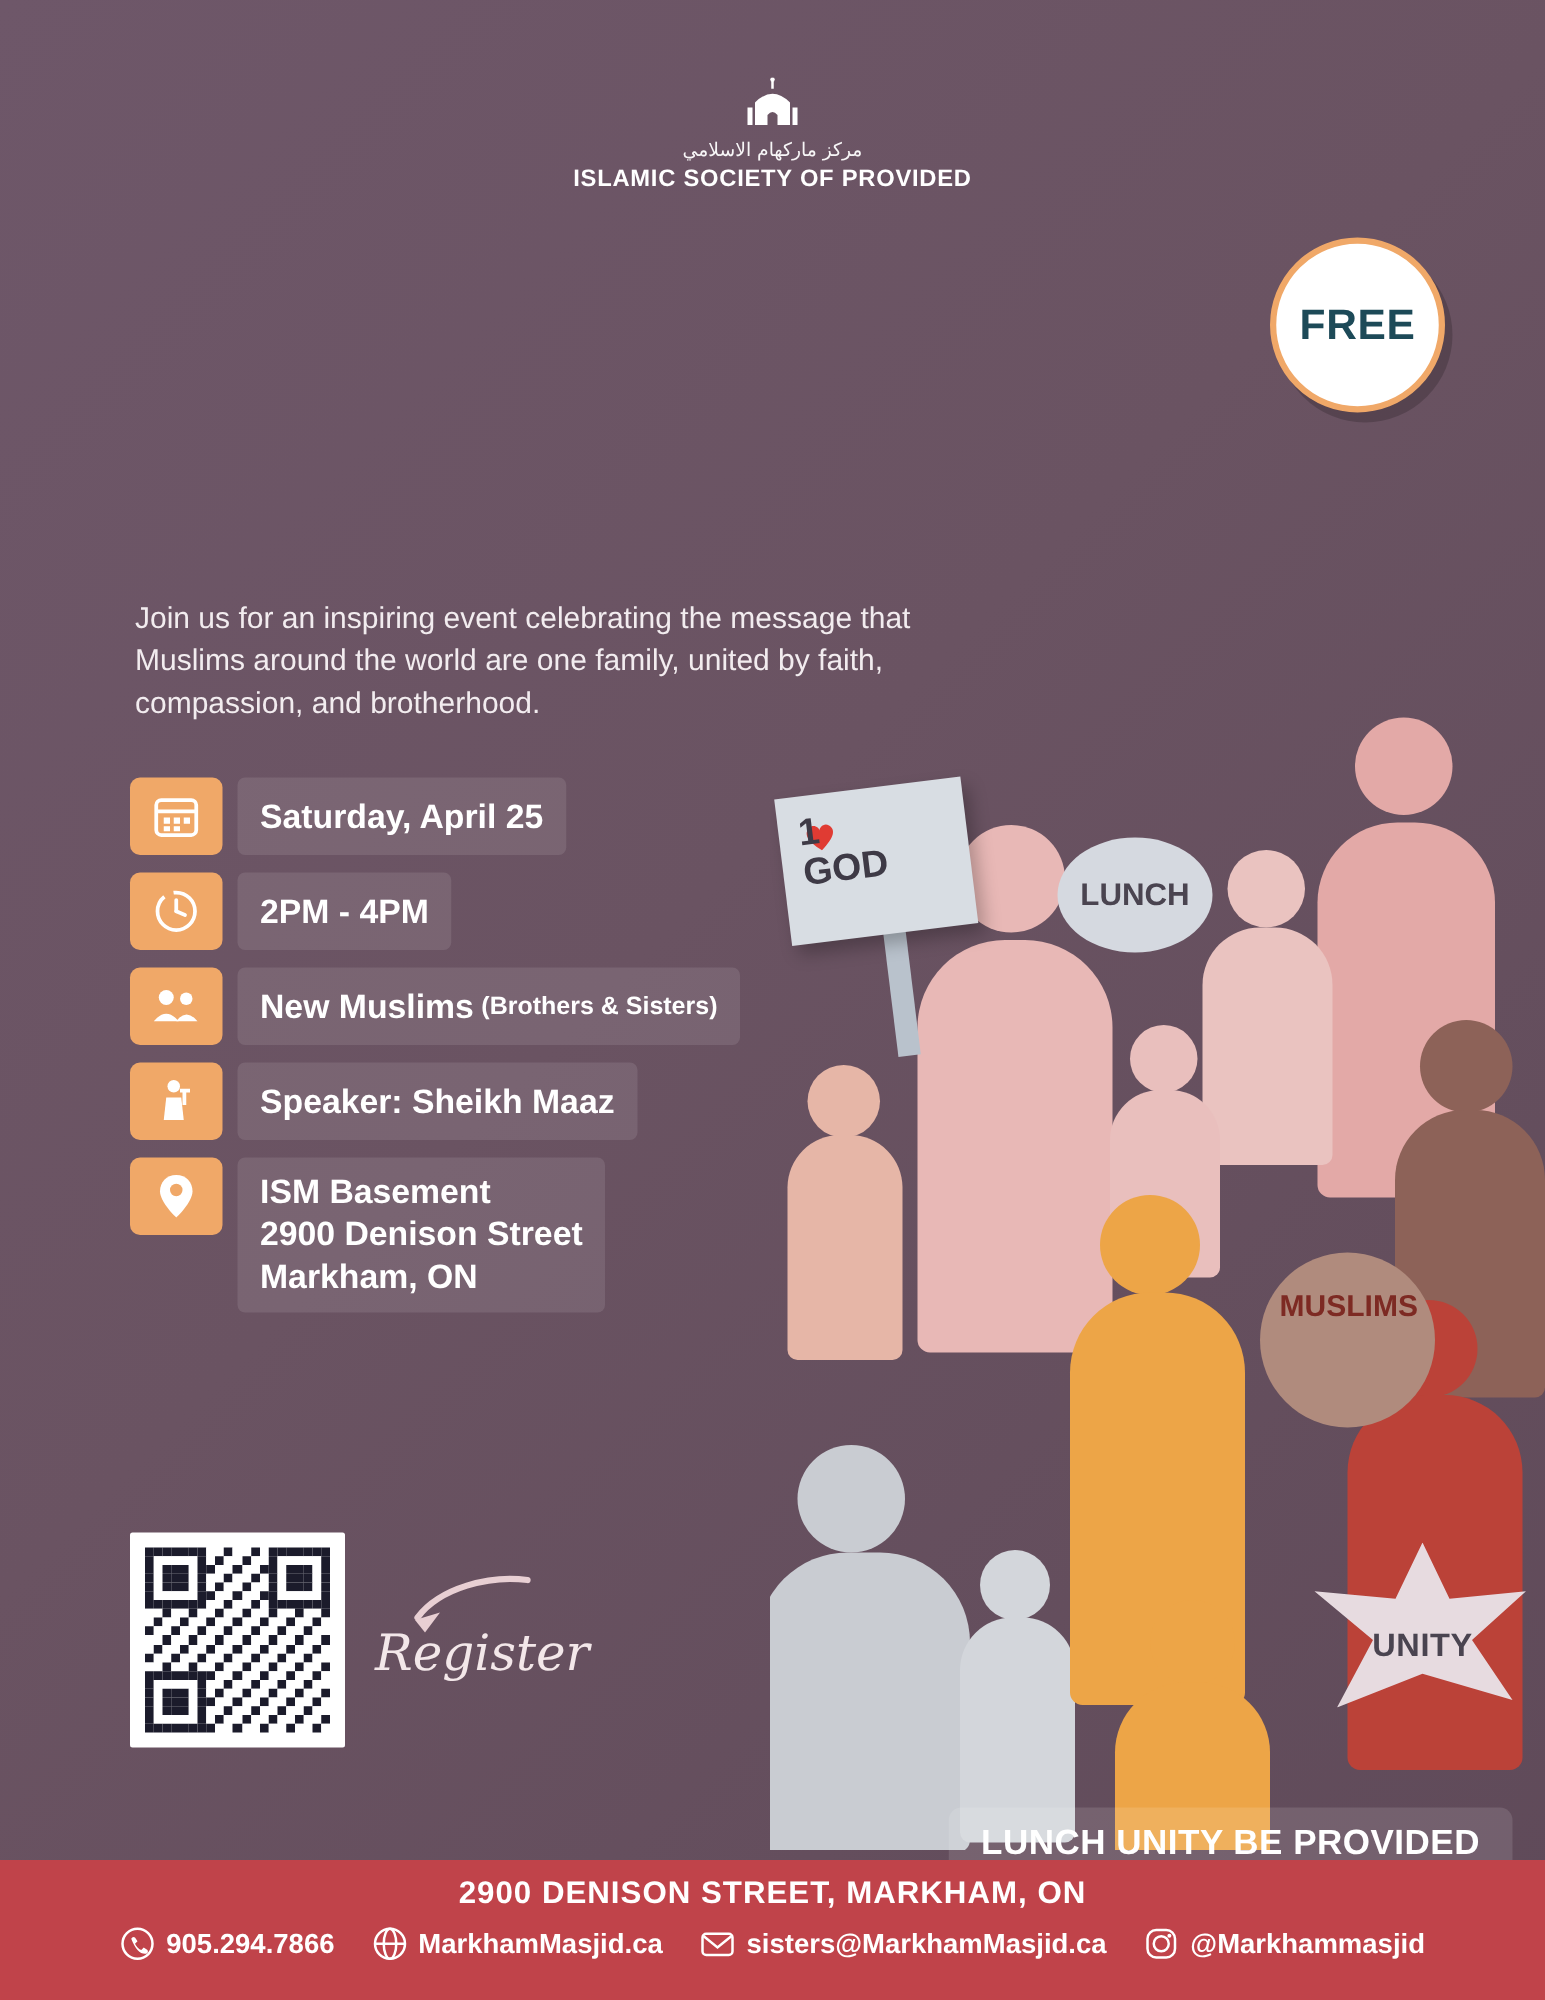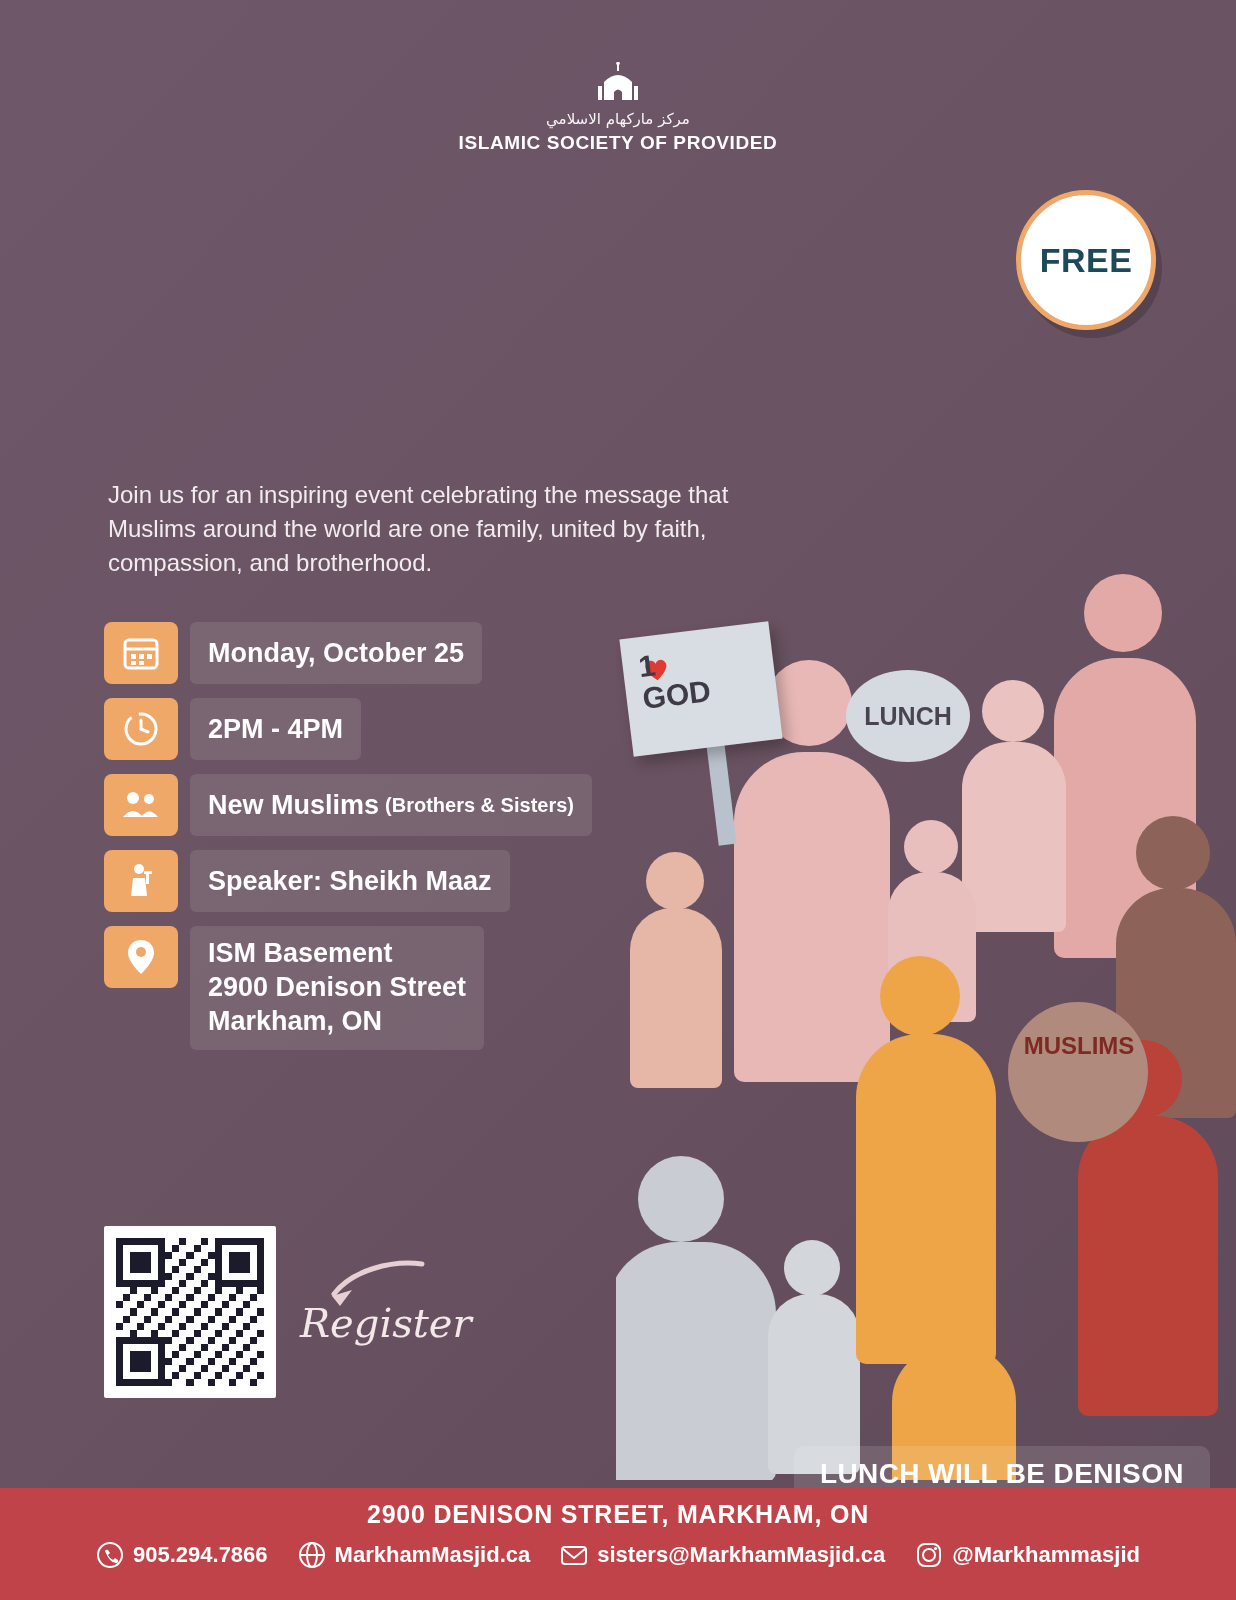--- a/index.html
+++ b/index.html
@@ -210,21 +210,21 @@
         <svg width="38" height="36" viewBox="0 0 38 36">
           <rect x="3" y="5" width="32" height="28" rx="4" fill="none" stroke="#fff" stroke-width="3"></rect>
           <line x1="3" y1="14" x2="35" y2="14" stroke="#fff" stroke-width="3"></line>
           <rect x="9" y="19" width="5" height="5" fill="#fff"></rect>
           <rect x="17" y="19" width="5" height="5" fill="#fff"></rect>
           <rect x="25" y="19" width="5" height="5" fill="#fff"></rect>
           <rect x="9" y="26" width="5" height="4" fill="#fff"></rect>
           <rect x="17" y="26" width="5" height="4" fill="#fff"></rect>
         </svg>
       </div>
-      <div class="info-text">Monday, October 25</div>
+      <div class="info-text">Saturday, April 25</div>
     </div>
 
     <div class="info-row">
       <div class="info-icon">
         <svg width="38" height="38" viewBox="0 0 38 38">
           <circle cx="19" cy="19" r="15" fill="none" stroke="#fff" stroke-width="3" stroke-dasharray="60 8"></circle>
           <line x1="19" y1="19" x2="19" y2="10" stroke="#fff" stroke-width="3" stroke-linecap="round"></line>
           <line x1="19" y1="19" x2="26" y2="22" stroke="#fff" stroke-width="3" stroke-linecap="round"></line>
         </svg>
       </div>
@@ -797,23 +797,26 @@
       </div>
     </div>
 
     <div class="speech" style="left:230px; top:150px; width:124px; height:92px; background:#d5d9e0; color:#4a4450; font-size:25px;">
       <span>LUNCH</span>
     </div>
     <div class="speech" style="left:398px; top:500px; width:130px; height:52px; background:transparent; color:#7d2a23; font-size:24px;">
       <span>MUSLIMS</span>
     </div>
 
+    <div class="unity-star">
+      <span>UNITY</span>
+    </div>
   </div>
 
-  <div class="lunch-banner">LUNCH WILL BE DENISON</div>
+  <div class="lunch-banner">LUNCH UNITY BE PROVIDED</div>
 
   <div class="footer">
     <div class="addr">2900 DENISON STREET, MARKHAM, ON</div>
     <div class="contacts">
 
       <div class="contact">
         <span class="cicon">
           <svg width="28" height="28" viewBox="0 0 28 28">
             <circle cx="14" cy="14" r="12" fill="none" stroke="#fff" stroke-width="2"></circle>
             <path d="M9 10 q1 -2 3 -1 l2 3 -2 2 q2 4 5 5 l2 -2 3 2 q1 2 -1 3 q-7 1 -12 -12 z" fill="#fff"></path>

